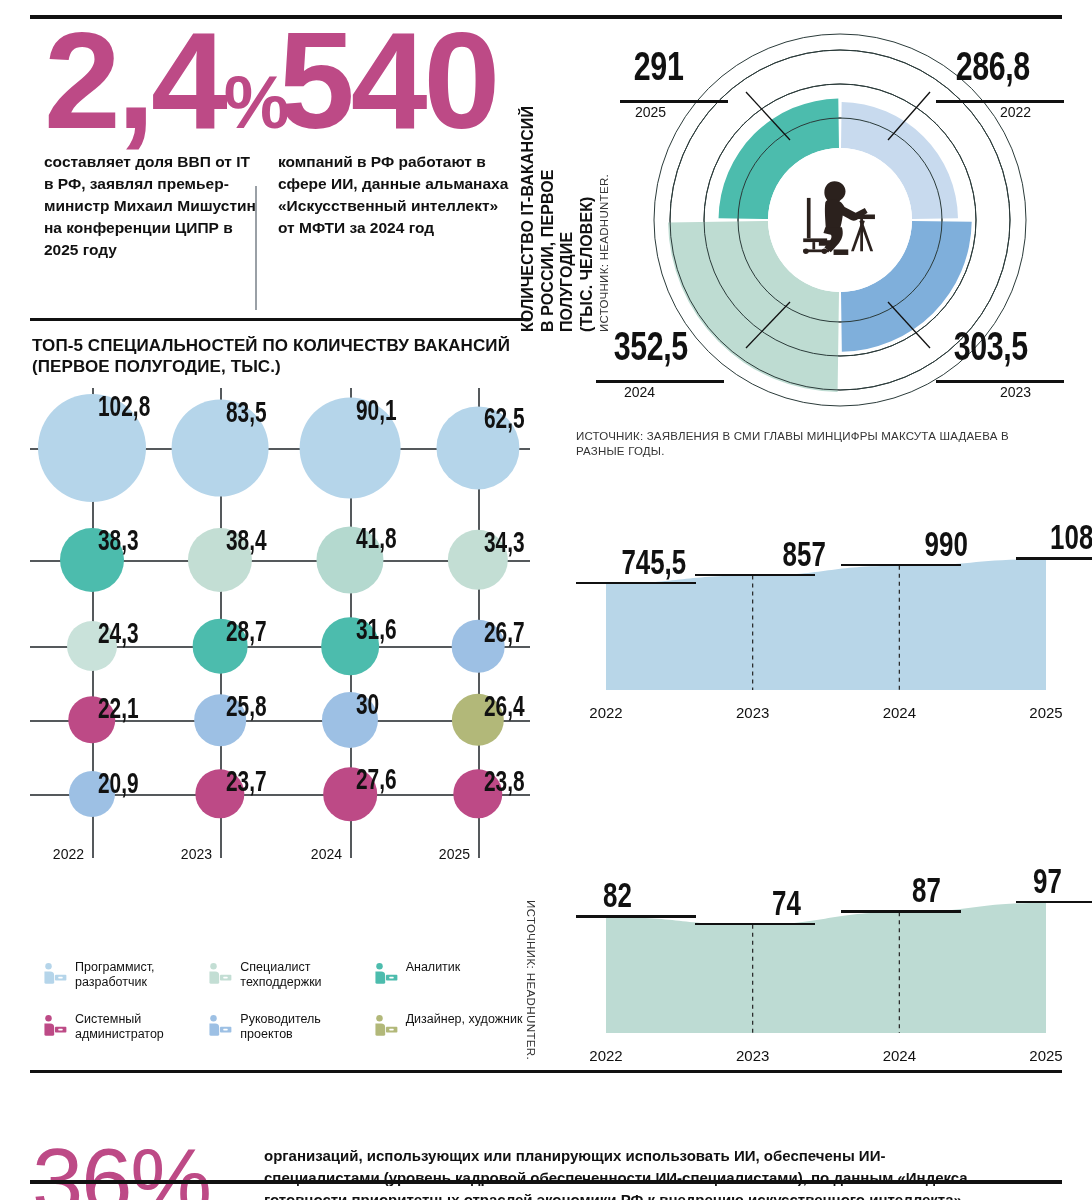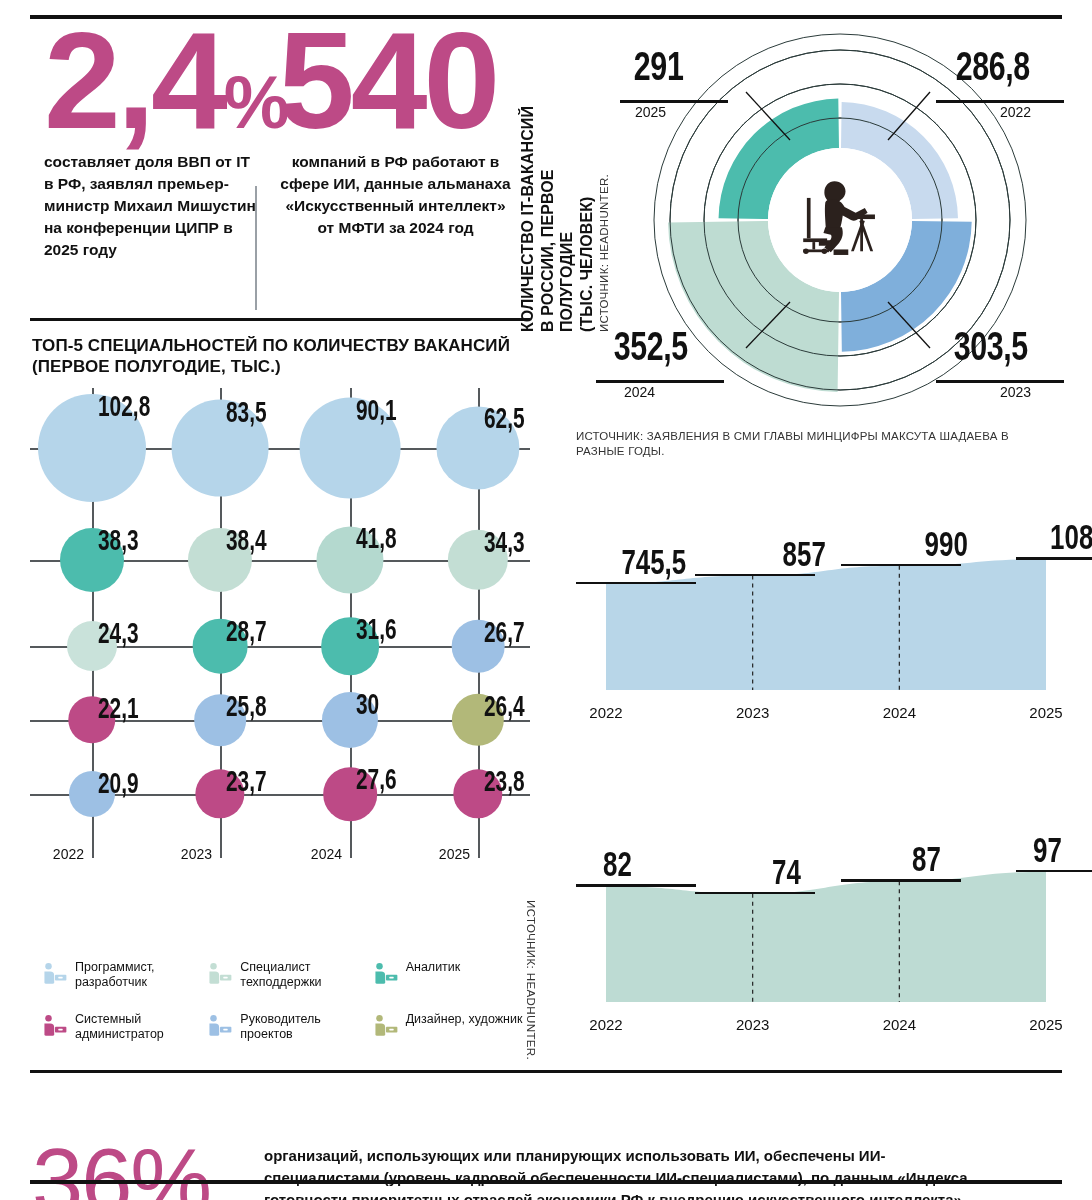--- a/index.html
+++ b/index.html
@@ -47,21 +47,21 @@
   }
   .stat-24 { left:44px; top:24px; }
   .stat-24 .stat-num { font-size:138px; }
   .stat-24 .pct { font-size:74px; letter-spacing:-2px; }
   .stat-540 { left:278px; top:24px; }
   .stat-540 .stat-num { font-size:138px; }
   .stat-cap {
     font-size:15.5px; font-weight:bold; line-height:1.42;
     color:#111; margin-top:14px; max-width:215px;
   }
-  .stat-540 .stat-cap { max-width:235px;text-align:center; }
+  .stat-540 .stat-cap { max-width:235px; }
 
   
   .sect-title {
     font-size:17px; font-weight:bold; line-height:1.22;
     letter-spacing:0.1px; color:#111;
   }
   .sect-src {
     font-size:11.5px; line-height:1.3; color:#333;
     letter-spacing:0.2px; margin-top:5px;
   }
@@ -392,21 +392,21 @@
         <div class="amark" style="width: 120px; left: 275.333px; top: 67.7843px;"></div>
         <div class="anum" style="left: 351.333px; top: 27.7843px;">990</div>
         <div class="axlab" style="left: 333.333px; top: 208px;">2024</div>
         <div class="amark" style="width: 120px; left: 450px; top: 61.1557px;"></div>
         <div class="anum" style="left: 474px; top: 21.1557px;">1080</div>
         <div class="axlab" style="left: 480px; top: 208px;">2025</div>
       </div>
   </div>
 
   <div class="area-panel" id="area-salary">
-    <div class="area-plot" id="plot-salary" style="top:52px;height:252px;">
+    <div class="area-plot" id="plot-salary" style="top:83px;height:252px;">
         <svg width="500" height="252" viewBox="0 0 500 252" style="position: absolute; left: 0px; top: 0px;">
           <path d="M40 92.08 C113.33333333333333 92.08 113.33333333333333 99.75999999999999 186.66666666666666 99.75999999999999 C260 99.75999999999999 260 87.28 333.3333333333333 87.28 C406.66666666666663 87.28 406.66666666666663 77.67999999999999 480 77.67999999999999 L480 208 L40 208 Z" fill="#bddbd3"></path>
           <line x1="186.66666666666666" x2="186.66666666666666" y1="99.75999999999999" y2="208" stroke="#222" stroke-width="1.2" stroke-dasharray="4 4"></line>
           <line x1="333.3333333333333" x2="333.3333333333333" y1="87.28" y2="208" stroke="#222" stroke-width="1.2" stroke-dasharray="4 4"></line>
         </svg>
         <div class="amark" style="width: 120px; left: 10px; top: 90.08px;"></div>
         <div class="anum" style="left: 32px; top: 50.08px;">82</div>
         <div class="axlab" style="left: 40px; top: 222px;">2022</div>
         <div class="amark" style="width: 120px; left: 128.667px; top: 97.76px;"></div>
         <div class="anum" style="left: 200.667px; top: 57.76px;">74</div>

